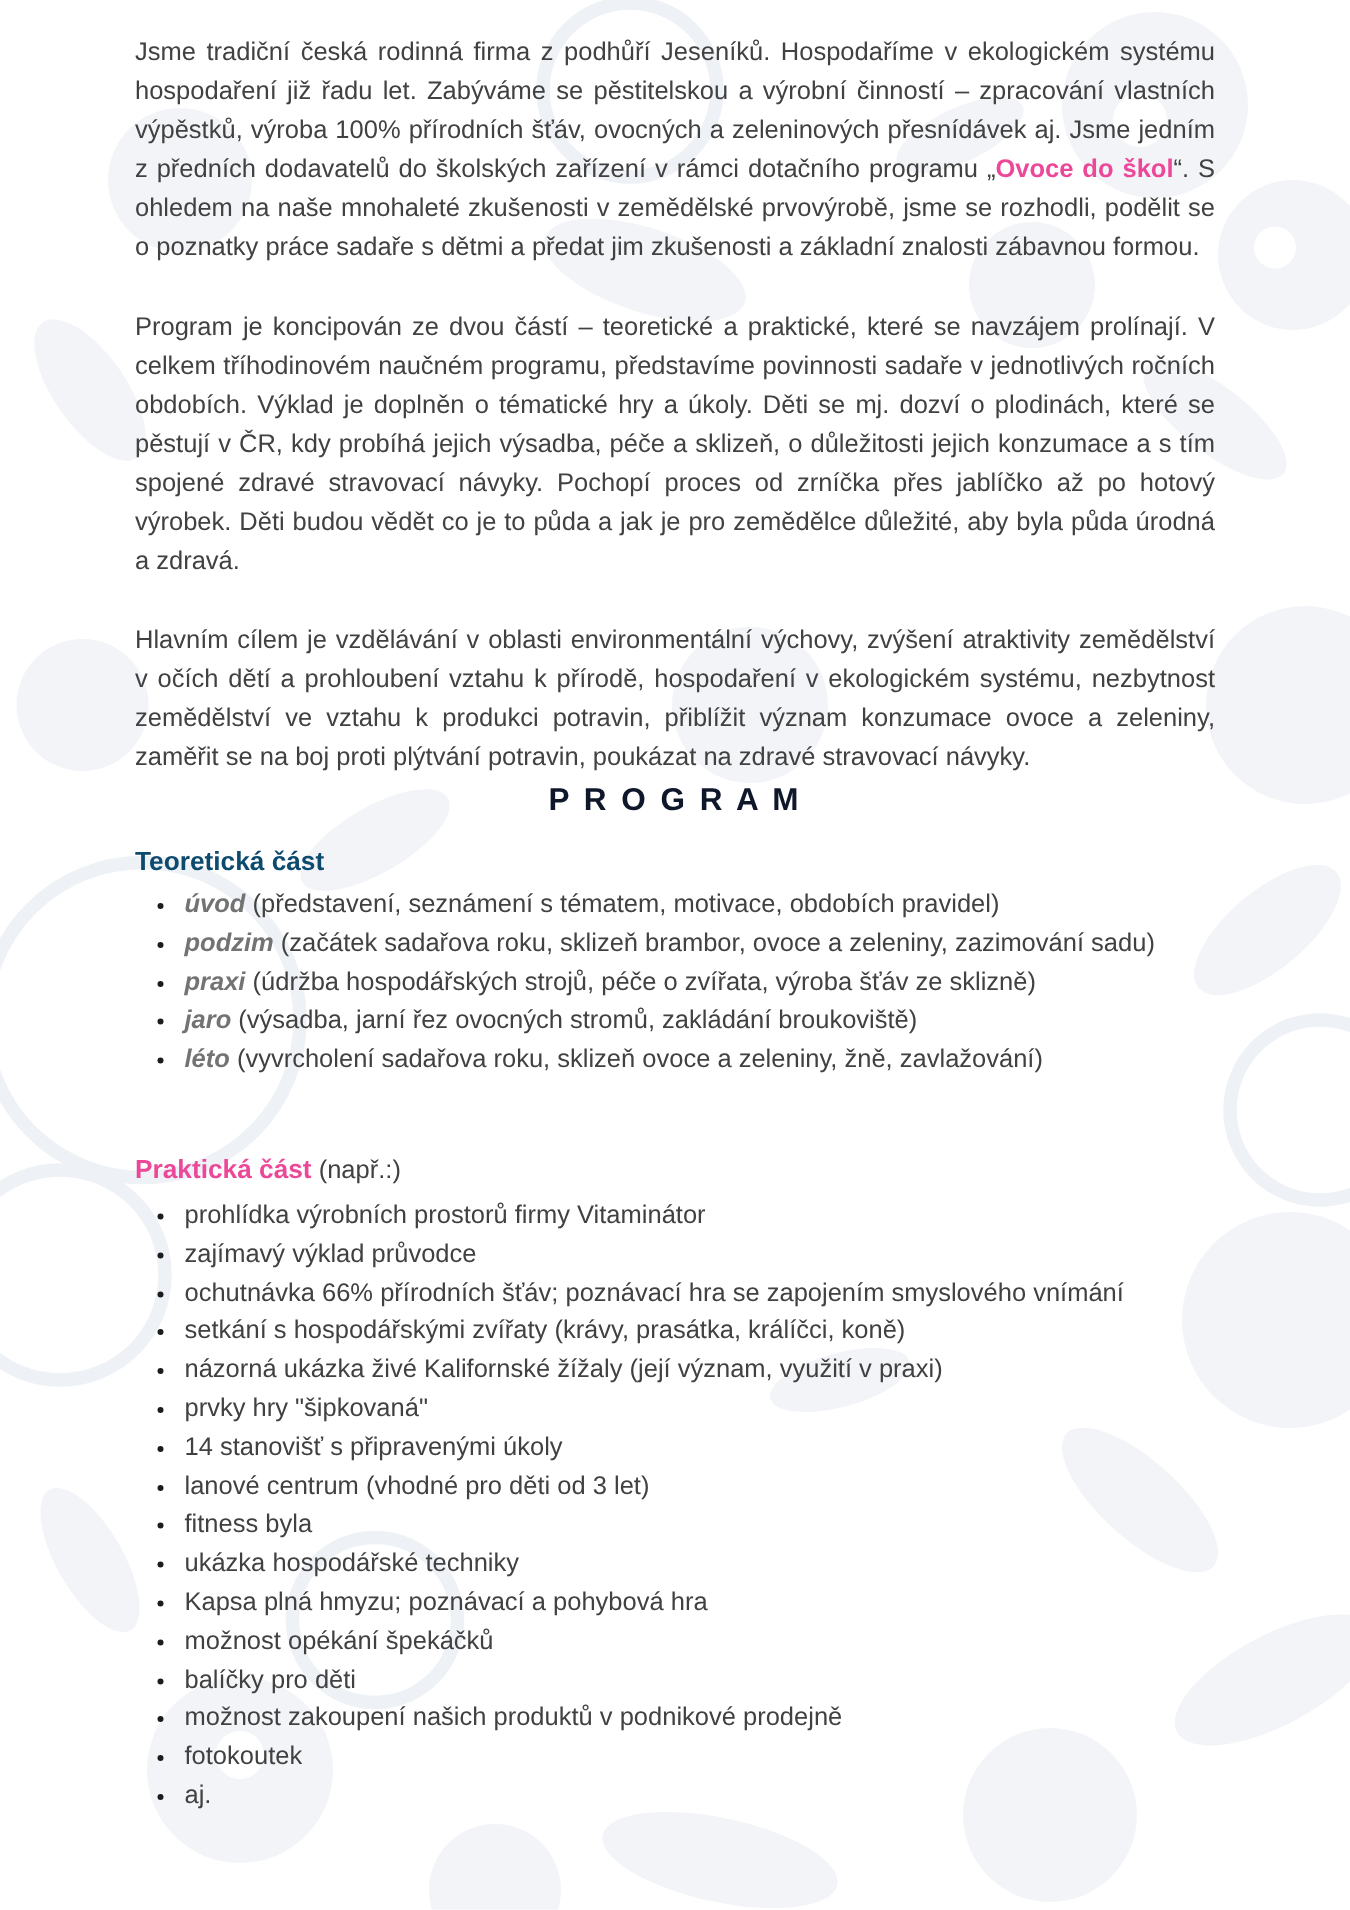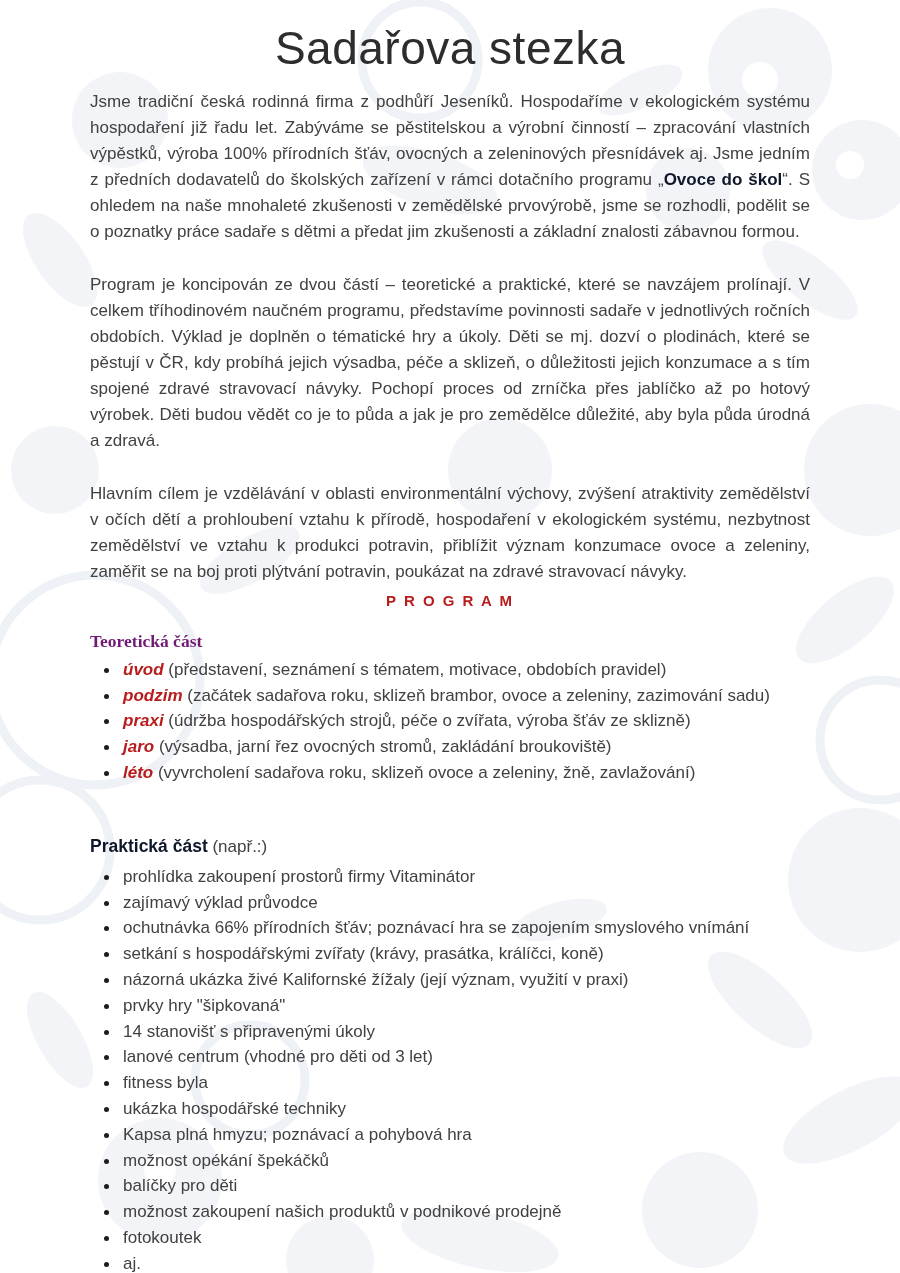--- a/index.html
+++ b/index.html
@@ -32,37 +32,36 @@
     color: #2d2d2d;
     letter-spacing: 0.5px;
   }
   p.para {
     margin: 0 0 27px 0;
     font-size: 17px;
     line-height: 26px;
     text-align: justify;
   }
   p.para.tight { margin-bottom: 4px; }
-  .inline-bold { font-weight: 700; color: #0f172a; }
+  .inline-bold { font-weight: 700; color: #ec4899; }
   .program-heading {
     text-align: center;
     font-weight: 700;
-    font-size: 15px;
+    font-size: 21px;
     line-height: 24px;
     letter-spacing: 2px;
-    color: #b91c1c;
+    color: #0f172a;
     margin: 0 0 4px 0;
   }
   h2.section-heading {
     margin: 16px 0 4px 0;
     font-size: 17.5px;
     line-height: 24px;
     font-weight: 700;
-    color: #701a75;
-    font-family: Liberation Serif, serif;
+    color: #0c4a6e;
   }
   .section-heading-row {
     margin: 48px 0 5px 0;
     font-size: 17px;
     line-height: 24px;
   }
   .section-heading-row .inline-bold { font-size: 17.5px; }
   ul.bullets {
     margin: 0;
     padding: 0 0 0 30px;
@@ -70,21 +69,21 @@
   }
   ul.bullets li {
     font-size: 17px;
     line-height: 25.8px;
     padding-left: 3px;
   }
   ul.bullets li::marker { color: #1c1c1c; font-size: 15px; }
   .term {
     font-weight: 700;
     font-style: italic;
-    color: #b91c1c;
+    color: #737373;
   }
 </style>
 </head>
 <body>
 
 <svg class="watermark" viewBox="0 0 900 1273" width="900" height="1273" aria-hidden="true">
   <g fill="#f2f4f7" stroke="none">
     <circle cx="770" cy="70" r="62"></circle>
     <circle cx="862" cy="170" r="50"></circle>
     <circle cx="688" cy="190" r="42"></circle>
@@ -117,21 +116,20 @@
   </g>
   <g fill="#ffffff">
     <circle cx="760" cy="80" r="18"></circle>
     <circle cx="850" cy="165" r="14"></circle>
     <circle cx="160" cy="1170" r="16"></circle>
   </g>
 </svg>
 
 <div class="content">
 
-  <h1 class="title">Sadařova stezka</h1>
 
   <p class="para"><span>Jsme tradiční česká rodinná firma z podhůří Jeseníků. Hospodaříme v ekologickém systému hospodaření již řadu let. Zabýváme se pěstitelskou a výrobní činností – zpracování vlastních výpěstků, výroba 100% přírodních šťáv, ovocných a zeleninových přesnídávek aj. Jsme jedním z předních dodavatelů do školských zařízení v rámci dotačního programu „</span><span class="inline-bold">Ovoce do škol</span><span>“. S ohledem na naše mnohaleté zkušenosti v zemědělské prvovýrobě, jsme se rozhodli, podělit se o poznatky práce sadaře s dětmi a předat jim zkušenosti a základní znalosti zábavnou formou.</span></p>
 
   <p class="para">Program je koncipován ze dvou částí – teoretické a praktické, které se navzájem prolínají. V celkem tříhodinovém naučném programu, představíme povinnosti sadaře v jednotlivých ročních obdobích. Výklad je doplněn o tématické hry a úkoly. Děti se mj. dozví o plodinách, které se pěstují v ČR, kdy probíhá jejich výsadba, péče a sklizeň, o důležitosti jejich konzumace a s tím spojené zdravé stravovací návyky. Pochopí proces od zrníčka přes jablíčko až po hotový výrobek. Děti budou vědět co je to půda a jak je pro zemědělce důležité, aby byla půda úrodná a zdravá.</p>
 
   <p class="para tight">Hlavním cílem je vzdělávání v oblasti environmentální výchovy, zvýšení atraktivity zemědělství v očích dětí a prohloubení vztahu k přírodě, hospodaření v ekologickém systému, nezbytnost zemědělství ve vztahu k produkci potravin, přiblížit význam konzumace ovoce a zeleniny, zaměřit se na boj proti plýtvání potravin, poukázat na zdravé stravovací návyky.</p>
 
   <div class="program-heading">P R O G R A M</div>
 
   <h2 class="section-heading">Teoretická část</h2>
@@ -140,21 +138,21 @@
     <li><span class="term">úvod</span><span> (představení, seznámení s tématem, motivace, obdobích pravidel)</span></li>
     <li><span class="term">podzim</span><span> (začátek sadařova roku, sklizeň brambor, ovoce a zeleniny, zazimování sadu)</span></li>
     <li><span class="term">praxi</span><span> (údržba hospodářských strojů, péče o zvířata, výroba šťáv ze sklizně)</span></li>
     <li><span class="term">jaro</span><span> (výsadba, jarní řez ovocných stromů, zakládání broukoviště)</span></li>
     <li><span class="term">léto</span><span> (vyvrcholení sadařova roku, sklizeň ovoce a zeleniny, žně, zavlažování)</span></li>
   </ul>
 
   <div class="section-heading-row"><span class="inline-bold">Praktická část</span><span> (např.:)</span></div>
 
   <ul class="bullets">
-    <li>prohlídka zakoupení prostorů firmy Vitaminátor</li>
+    <li>prohlídka výrobních prostorů firmy Vitaminátor</li>
     <li>zajímavý výklad průvodce</li>
     <li>ochutnávka 66% přírodních šťáv; poznávací hra se zapojením smyslového vnímání</li>
     <li>setkání s hospodářskými zvířaty (krávy, prasátka, králíčci, koně)</li>
     <li>názorná ukázka živé Kalifornské žížaly (její význam, využití v praxi)</li>
     <li>prvky hry "šipkovaná"</li>
     <li>14 stanovišť s připravenými úkoly</li>
     <li>lanové centrum (vhodné pro děti od 3 let)</li>
     <li>fitness byla</li>
     <li>ukázka hospodářské techniky</li>
     <li>Kapsa plná hmyzu; poznávací a pohybová hra</li>

